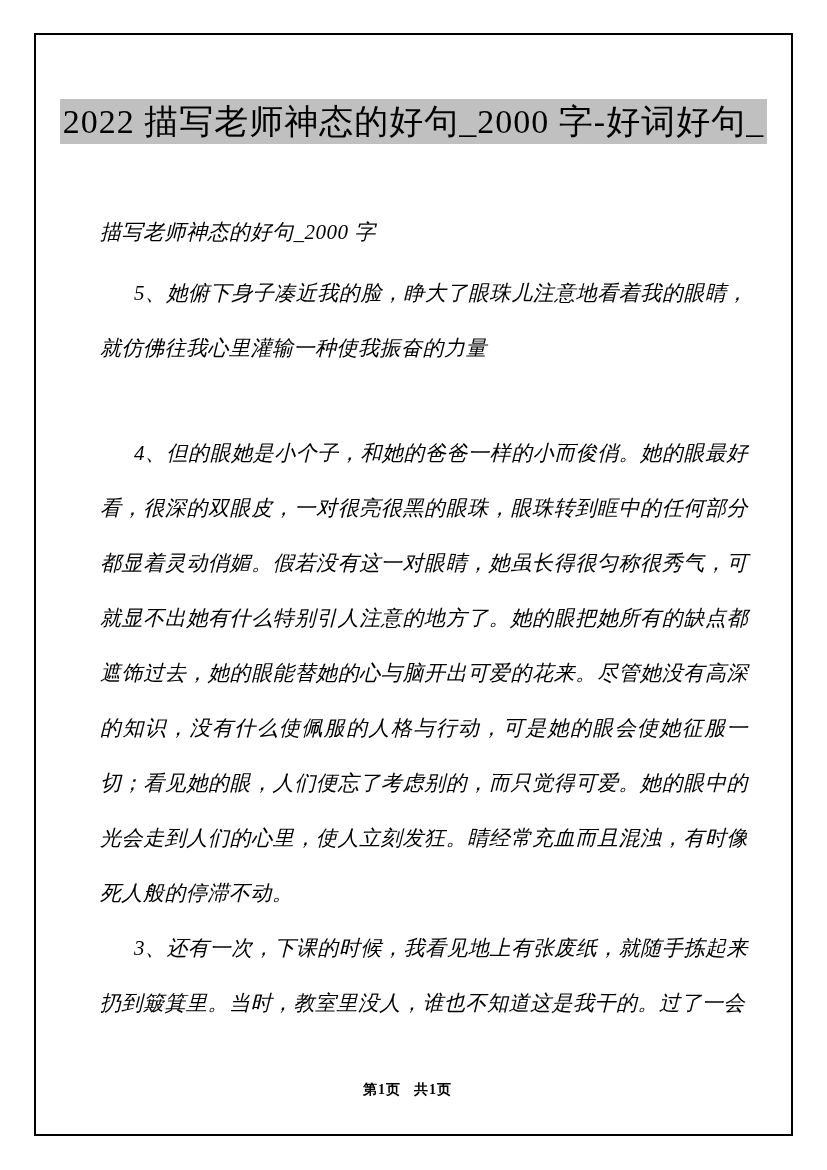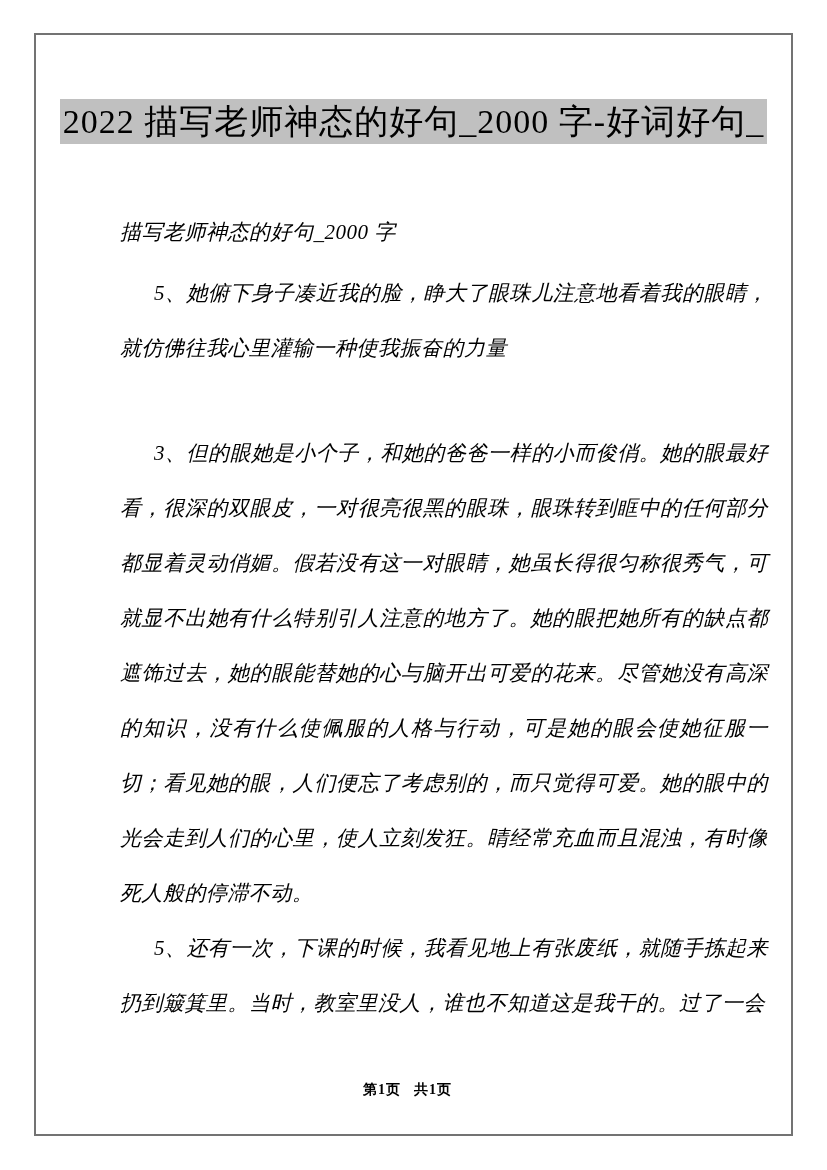--- a/index.html
+++ b/index.html
@@ -14,21 +14,21 @@
     background: #ffffff;
     overflow: hidden;
   }
   .page {
     position: absolute;
     left: 34px;
     top: 33px;
     width: 759px;
     height: 1103px;
     box-sizing: border-box;
-    border: 2px solid #737373;
+    border: 2px solid #000000;
     background: #ffffff;
   }
   .doc-title {
     position: absolute;
     top: 62px;
     left: 0;
     right: 0;
     text-align: center;
     font-family: "Liberation Serif", "DejaVu Serif", serif;
     font-size: 34px;
@@ -46,21 +46,20 @@
     top: 170px;
     left: 64px;
     width: 648px;
     font-family: "Liberation Serif", "DejaVu Serif", serif;
     font-style: italic;
     font-size: 21px;
     line-height: 55px;
     letter-spacing: 0.5px;
     color: #000000;
     text-align: justify;
-    margin-left: 20px;
   }
   .doc-body p {
     margin: 0;
     padding: 0;
   }
   .para.indent {
     text-indent: 34px;
   }
   .para.first-gap {
     margin-top: 6px;
@@ -91,22 +90,22 @@
 <div class="canvas">
   <div class="page">
 
     <div class="doc-title">
       <div class="title-line"><span class="hl">2022 描写老师神态的好句_2000 字-好词好句_</span></div>
     </div>
 
     <div class="doc-body">
       <p class="para heading">描写老师神态的好句_2000 字</p>
       <p class="para indent first-gap">5、她俯下身子凑近我的脸，睁大了眼珠儿注意地看着我的眼睛，就仿佛往我心里灌输一种使我振奋的力量</p>
-      <p class="para indent blank-line-before">3、但的眼她是小个子，和她的爸爸一样的小而俊俏。她的眼最好看，很深的双眼皮，一对很亮很黑的眼珠，眼珠转到眶中的任何部分都显着灵动俏媚。假若没有这一对眼睛，她虽长得很匀称很秀气，可就显不出她有什么特别引人注意的地方了。她的眼把她所有的缺点都遮饰过去，她的眼能替她的心与脑开出可爱的花来。尽管她没有高深的知识，没有什么使佩服的人格与行动，可是她的眼会使她征服一切；看见她的眼，人们便忘了考虑别的，而只觉得可爱。她的眼中的光会走到人们的心里，使人立刻发狂。睛经常充血而且混浊，有时像死人般的停滞不动。</p>
-      <p class="para indent">5、还有一次，下课的时候，我看见地上有张废纸，就随手拣起来扔到簸箕里。当时，教室里没人，谁也不知道这是我干的。过了一会</p>
+      <p class="para indent blank-line-before">4、但的眼她是小个子，和她的爸爸一样的小而俊俏。她的眼最好看，很深的双眼皮，一对很亮很黑的眼珠，眼珠转到眶中的任何部分都显着灵动俏媚。假若没有这一对眼睛，她虽长得很匀称很秀气，可就显不出她有什么特别引人注意的地方了。她的眼把她所有的缺点都遮饰过去，她的眼能替她的心与脑开出可爱的花来。尽管她没有高深的知识，没有什么使佩服的人格与行动，可是她的眼会使她征服一切；看见她的眼，人们便忘了考虑别的，而只觉得可爱。她的眼中的光会走到人们的心里，使人立刻发狂。睛经常充血而且混浊，有时像死人般的停滞不动。</p>
+      <p class="para indent">3、还有一次，下课的时候，我看见地上有张废纸，就随手拣起来扔到簸箕里。当时，教室里没人，谁也不知道这是我干的。过了一会</p>
     </div>
 
     <div class="page-footer">
       <span class="pagenum">第1页</span><span class="total">共1页</span>
     </div>
 
   </div>
 </div>
 
 </body></html>

